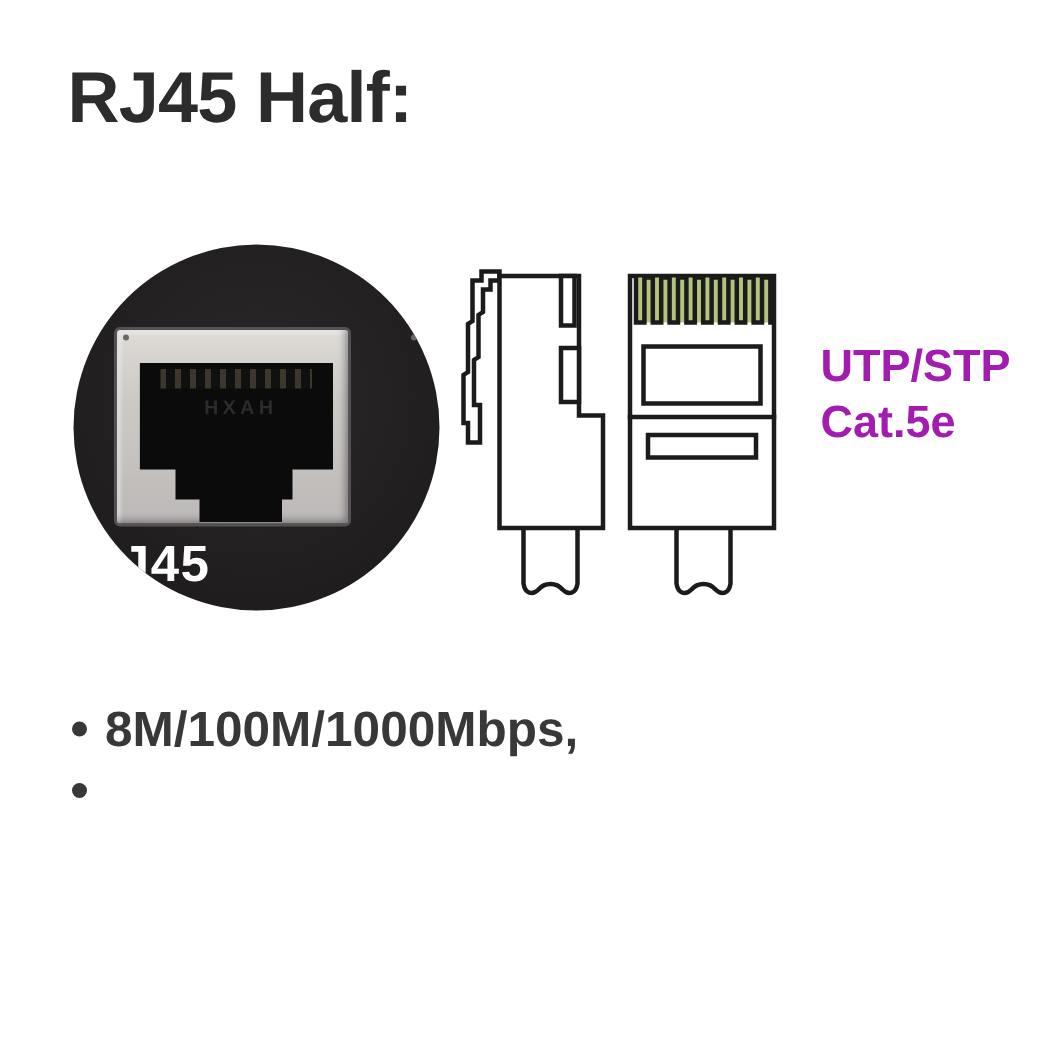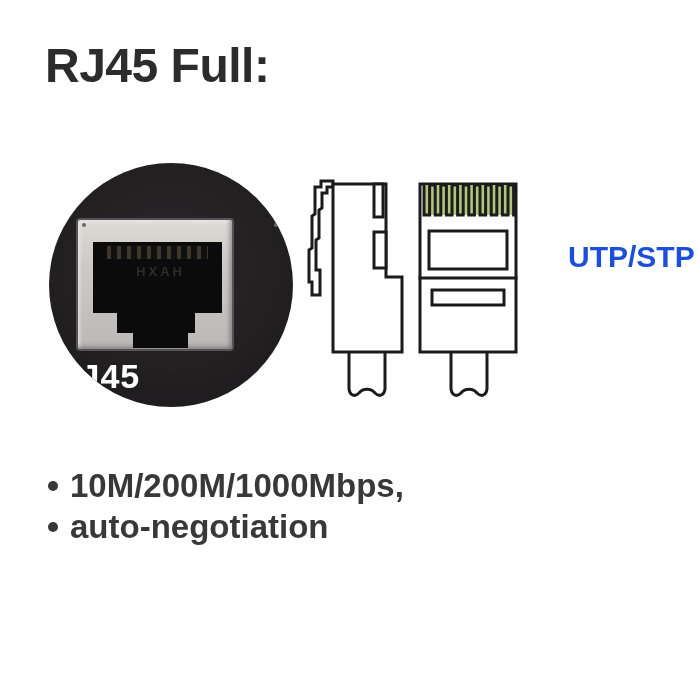--- a/index.html
+++ b/index.html
@@ -30,37 +30,37 @@
     color:#2e2b2e;font-size:13px;font-weight:700;letter-spacing:3px;
     transform:scaleX(-1);}
   .port-label{position:absolute;left:0;top:194px;width:100%;text-align:left;
     padding-left:6px;box-sizing:border-box;color:#ffffff;font-size:34px;font-weight:700;
     letter-spacing:1px;}
 
   
   .drawings{position:absolute;left:300px;top:168px;width:240px;height:240px;}
 
   
-  .cable-specs{position:absolute;left:568px;top:226px;color:#1d4ed8;
-    font-size:30px;font-weight:600;line-height:37px;margin-top:12px;}
+  .cable-specs{position:absolute;left:547px;top:226px;color:#a21caf;
+    font-size:30px;font-weight:600;line-height:37px;}
 
   
   .features{position:absolute;left:48px;top:469px;margin:0;padding:0;list-style:none;
     color:#383838;font-size:33px;font-weight:600;line-height:34px;}
   .features li{display:flex;align-items:flex-start;margin-bottom:7px;}
   .bullet-dot{flex:0 0 auto;width:10px;height:10px;border-radius:50%;background:#383838;
     margin:12px 12px 0 0;}
   .feature-lines span{display:block;}
 </style>
 </head>
 <body>
 
 <div class="page">
 
-  <div class="title">RJ45 Full:</div>
+  <div class="title">RJ45 Half:</div>
 
   <div class="photo-circle">
     <div class="bezel"></div>
     <div class="screw tl"></div>
     <div class="screw tr"></div>
     <div class="opening">
       <div class="pins-row"></div>
       <div class="molded">HAXH</div>
     </div>
     <div class="port-label">RJ45</div>
@@ -84,30 +84,30 @@
         <path fill="none" d="M124,17 V47 H129.6 V17 H135.2 V47 H140.8 V17 H146.4 V47 H152 V17 H157.6 V47 H163.2 V17 H168.8 V47 H174.4 V17 H180 V47 H185.6 V17 H191.2 V47 H196.8 V17 H202.4 V47 H208 V17 H213.6 V47"></path>
         <rect x="129" y="63" width="78" height="38"></rect>
         <line x1="120" y1="110" x2="216" y2="110"></line>
         <rect x="132" y="122" width="72" height="15"></rect>
       </g>
     </g>
   </svg>
 
   <div class="cable-specs">
     <div>UTP/STP</div>
+    <div>Cat.5e</div>
   </div>
 
   <ul class="features">
     <li>
       <span class="bullet-dot"></span>
       <span class="feature-lines">
-        <span>10M/200M/1000Mbps,</span>
+        <span>8M/100M/1000Mbps,</span>
       </span>
     </li>
     <li>
       <span class="bullet-dot"></span>
       <span class="feature-lines">
-        <span>auto-negotiation</span>
       </span>
     </li>
   </ul>
 
 </div>
 
 </body></html>

